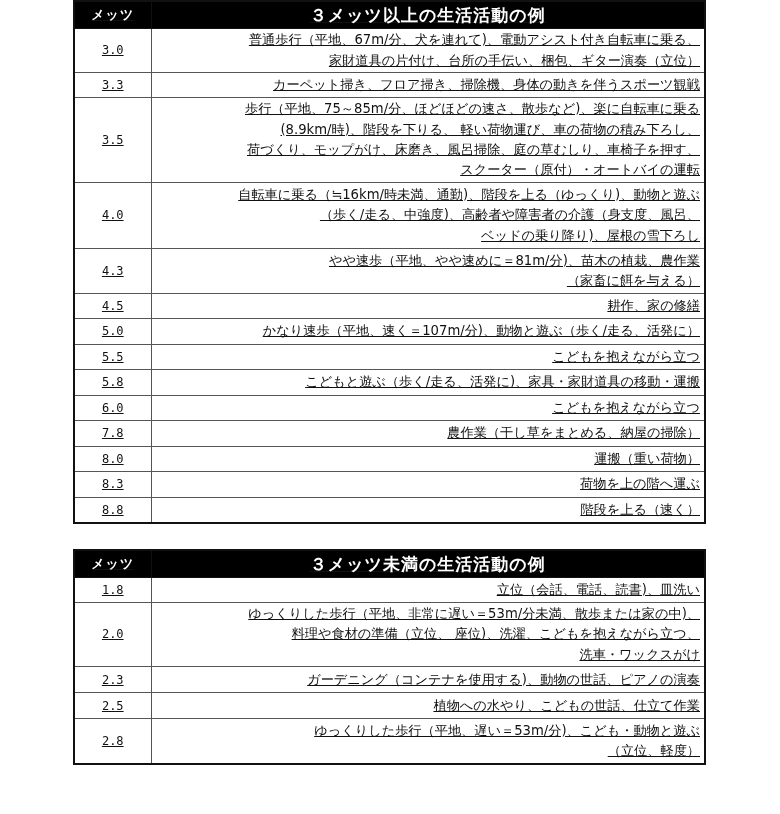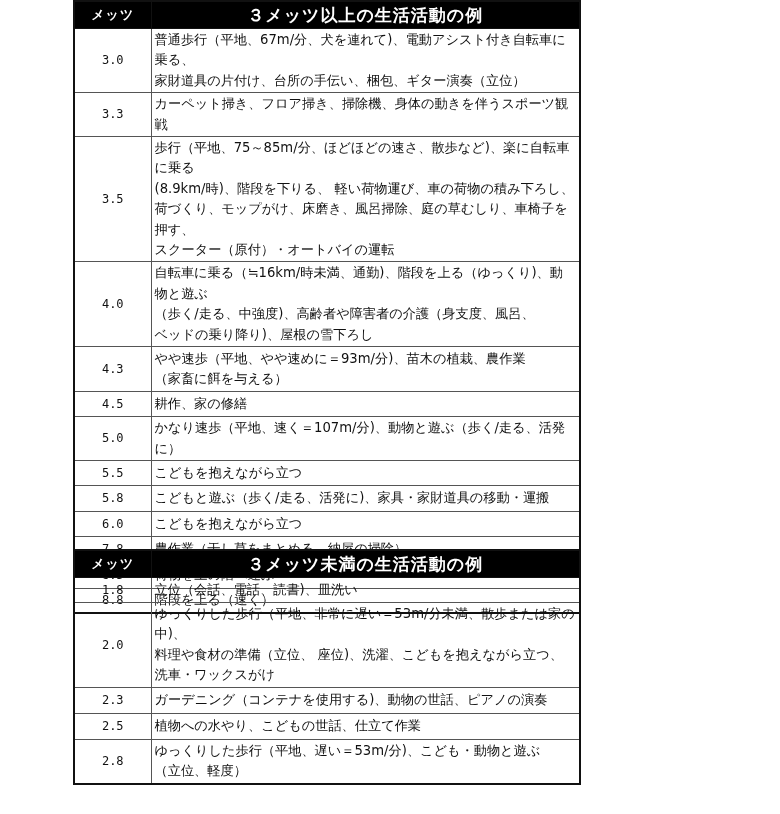--- a/index.html
+++ b/index.html
@@ -1,28 +1,28 @@
 <!DOCTYPE html>
 <html><head>
 <meta charset="utf-8">
 <style>
   html, body { margin: 0; padding: 0; background: #ffffff; }
   body { width: 780px; height: 814px; position: relative; overflow: hidden;
          font-family: "DejaVu Sans", "Liberation Sans", sans-serif; color: #111; }
-  table.mets { position: absolute; left: 73px; width: 508px; border-collapse: collapse;
-               border: 2px solid #111; table-layout: fixed; }
+  table.mets { position: absolute; left: 73px; width: 633px; border-collapse: collapse;
+               border: 2px solid #111; table-layout: fixed; text-decoration: underline; }
   table.mets col.c1 { width: 77px; }
   table.mets th { background: #000; color: #fff; font-weight: bold; height: 26px;
                   padding: 0; border: 1px solid #111; font-size: 17px; letter-spacing: 1px; }
   table.mets th.h1 { font-size: 13px; }
   table.mets td { border: 1px solid #555; padding: 1px 4px 1px 3px; font-size: 13.2px;
                   line-height: 20.4px; vertical-align: middle; }
   table.mets td.val { text-align: center; font-family: "DejaVu Sans Mono", "Liberation Mono", monospace;
                       font-size: 12px; letter-spacing: 0; padding: 0; }
-  table.mets td.desc { white-space: pre-line; }
+  table.mets td.desc { white-space: pre-line; text-align: right; }
   #t1 { top: 0px; }
   #t2 { top: 549px; }
 </style>
 </head>
 <body>
 
 <table id="t1" class="mets">
   <colgroup>
       <col class="c1">
       <col class="c2">
@@ -51,21 +51,21 @@
 スクーター（原付）・オートバイの運転</td>
       </tr>
       <tr style="height: 66px;">
         <td class="val">4.0</td>
         <td class="desc">自転車に乗る（≒16km/時未満、通勤)、階段を上る（ゆっくり)、動物と遊ぶ
 （歩く/走る、中強度)、高齢者や障害者の介護（身支度、風呂、
 ベッドの乗り降り)、屋根の雪下ろし</td>
       </tr>
       <tr style="height: 45px;">
         <td class="val">4.3</td>
-        <td class="desc">やや速歩（平地、やや速めに＝93m/分)、苗木の植栽、農作業
+        <td class="desc">やや速歩（平地、やや速めに＝81m/分)、苗木の植栽、農作業
 （家畜に餌を与える）</td>
       </tr>
       <tr style="height: 25px; padding-left: 16px;">
         <td class="val">4.5</td>
         <td class="desc">耕作、家の修繕</td>
       </tr>
       <tr style="height: 26px;">
         <td class="val">5.0</td>
         <td class="desc">かなり速歩（平地、速く＝107m/分)、動物と遊ぶ（歩く/走る、活発に）</td>
       </tr>
@@ -77,20 +77,24 @@
         <td class="val">5.8</td>
         <td class="desc">こどもと遊ぶ（歩く/走る、活発に)、家具・家財道具の移動・運搬</td>
       </tr>
       <tr style="height: 25px; margin-top: 40px;">
         <td class="val">6.0</td>
         <td class="desc">こどもを抱えながら立つ</td>
       </tr>
       <tr style="height: 26px; padding-left: 39px;">
         <td class="val">7.8</td>
         <td class="desc">農作業（干し草をまとめる、納屋の掃除）</td>
+      </tr>
+      <tr style="height: 25px;">
+        <td class="val">8.0</td>
+        <td class="desc">運搬（重い荷物）</td>
       </tr>
       <tr style="height: 26px;">
         <td class="val">8.3</td>
         <td class="desc">荷物を上の階へ運ぶ</td>
       </tr>
       <tr style="height: 25px;">
         <td class="val">8.8</td>
         <td class="desc">階段を上る（速く）</td>
       </tr>
     </tbody>

